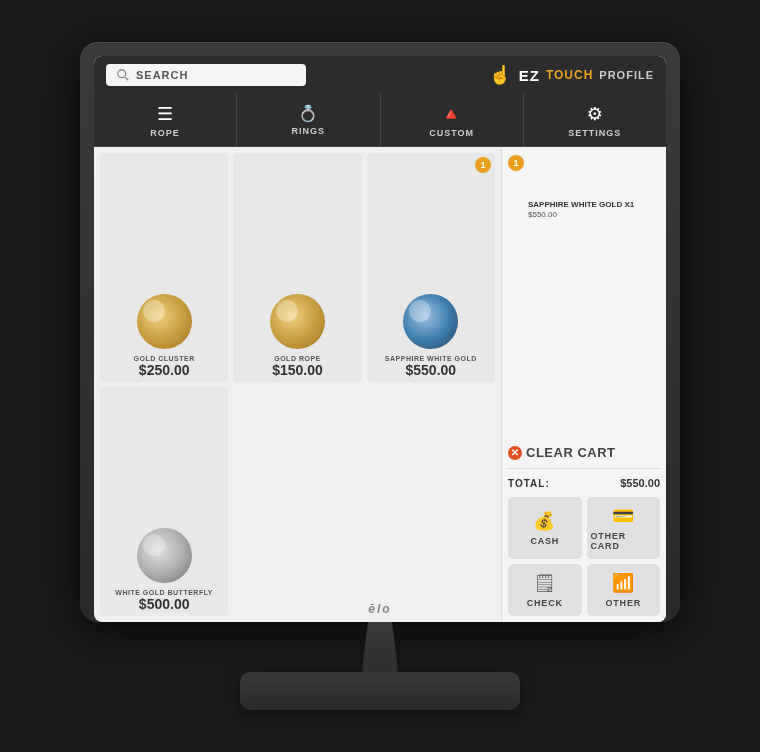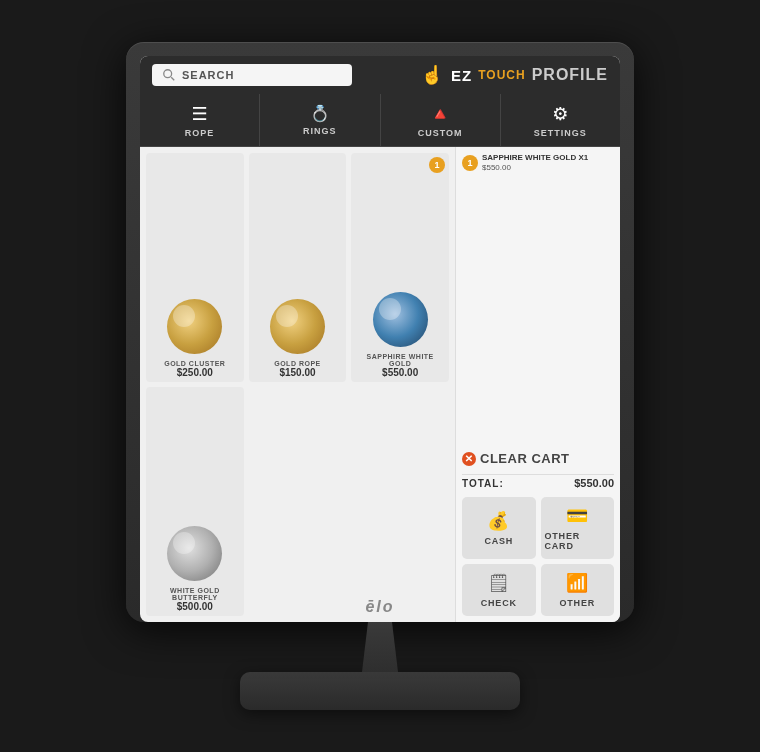--- a/index.html
+++ b/index.html
@@ -9,21 +9,21 @@
       justify-content: center;
       align-items: center;
       width: 760px;
       height: 752px;
       overflow: hidden;
       font-family: Arial, sans-serif;
     }
 
     .monitor-outer {
       position: relative;
-      width: 508px;
+      width: 600px;
       height: 580px;
       background: linear-gradient(180deg, #3a3a3a 0%, #2a2a2a 100%);
       border-radius: 18px;
       box-shadow: 0 8px 40px rgba(0,0,0,0.8), inset 0 1px 0 rgba(255,255,255,0.1);
       display: flex;
       flex-direction: column;
       align-items: center;
       padding: 14px 14px 0 14px;
     }
 
@@ -158,21 +158,21 @@
 
     .product-name {
       font-size: 7px;
       font-weight: bold;
       color: #555;
       text-transform: uppercase;
       letter-spacing: 0.5px;
     }
 
     .product-price {
-      font-size: 10px;
+      font-size: 14px;
       font-weight: bold;
       color: #333;
     }
 
     .badge {
       position: absolute;
       top: 4px;
       right: 4px;
       background: #e8a020;
       color: white;
@@ -213,20 +213,21 @@
       font-weight: bold;
       display: flex;
       align-items: center;
       justify-content: center;
       flex-shrink: 0;
       margin-top: 2px;
     }
 
     .cart-item-info {
       flex: 1;
+      margin-top: 47px;
     }
 
     .cart-item-name {
       font-size: 8px;
       font-weight: bold;
       color: #333;
       text-transform: uppercase;
       line-height: 1.2;
     }
 
@@ -262,21 +263,21 @@
       color: #444;
       text-transform: uppercase;
       letter-spacing: 0.5px;
     }
 
     .total-row {
       display: flex;
       justify-content: space-between;
       align-items: center;
       margin-bottom: 8px;
-      padding-top: 2px;
+      padding-top: 8px;
       border-top: 1px solid #ddd;
     }
 
     .total-label {
       font-size: 10px;
       font-weight: bold;
       color: #333;
       letter-spacing: 1px;
     }
 
@@ -338,21 +339,21 @@
       border-radius: 10px;
       box-shadow: 0 4px 15px rgba(0,0,0,0.5);
     }
 
     .elo-logo {
       position: absolute;
       bottom: 6px;
       left: 50%;
       transform: translateX(-50%);
       color: #888;
-      font-size: 16px;
+      font-size: 12px;
       font-style: italic;
       font-weight: bold;
       letter-spacing: 2px;
     }
 
     
     .ring-gold-cluster {
       background: radial-gradient(circle at 40% 40%, #f0d080 0%, #c8a040 50%, #a07020 100%);
     }
     .ring-gold-amethyst {
@@ -414,21 +415,21 @@
             <svg class="search-icon-svg" viewBox="0 0 16 16" fill="#888">
               <circle cx="6.5" cy="6.5" r="4.5" stroke="#888" stroke-width="1.5" fill="none"></circle>
               <line x1="10.5" y1="10.5" x2="14" y2="14" stroke="#888" stroke-width="1.5"></line>
             </svg>
             <span class="search-text">SEARCH</span>
           </div>
           <div class="eztouch-brand">
             <span class="touch-icon">☝</span>
             <span class="ez" style="color:#fff;font-weight:900;font-size:15px;">EZ</span>
               <span style="color:#e8a020;font-weight:900;font-size:12px;">TOUCH</span>
-              <span style="color:#ccc;font-size:16px;letter-spacing:1px;"> PROFILE</span>
+              <span style="color:#ccc;font-size:11px;letter-spacing:1px;"> PROFILE</span>
           </div>
         </div>
 
         <div class="nav-row">
           <div class="nav-item">
             <span class="nav-icon">☰</span>
             <span class="nav-label">ROPE</span>
           </div>
           <div class="nav-item">
             <span class="nav-icon" style="font-size:16px;">💍</span>

